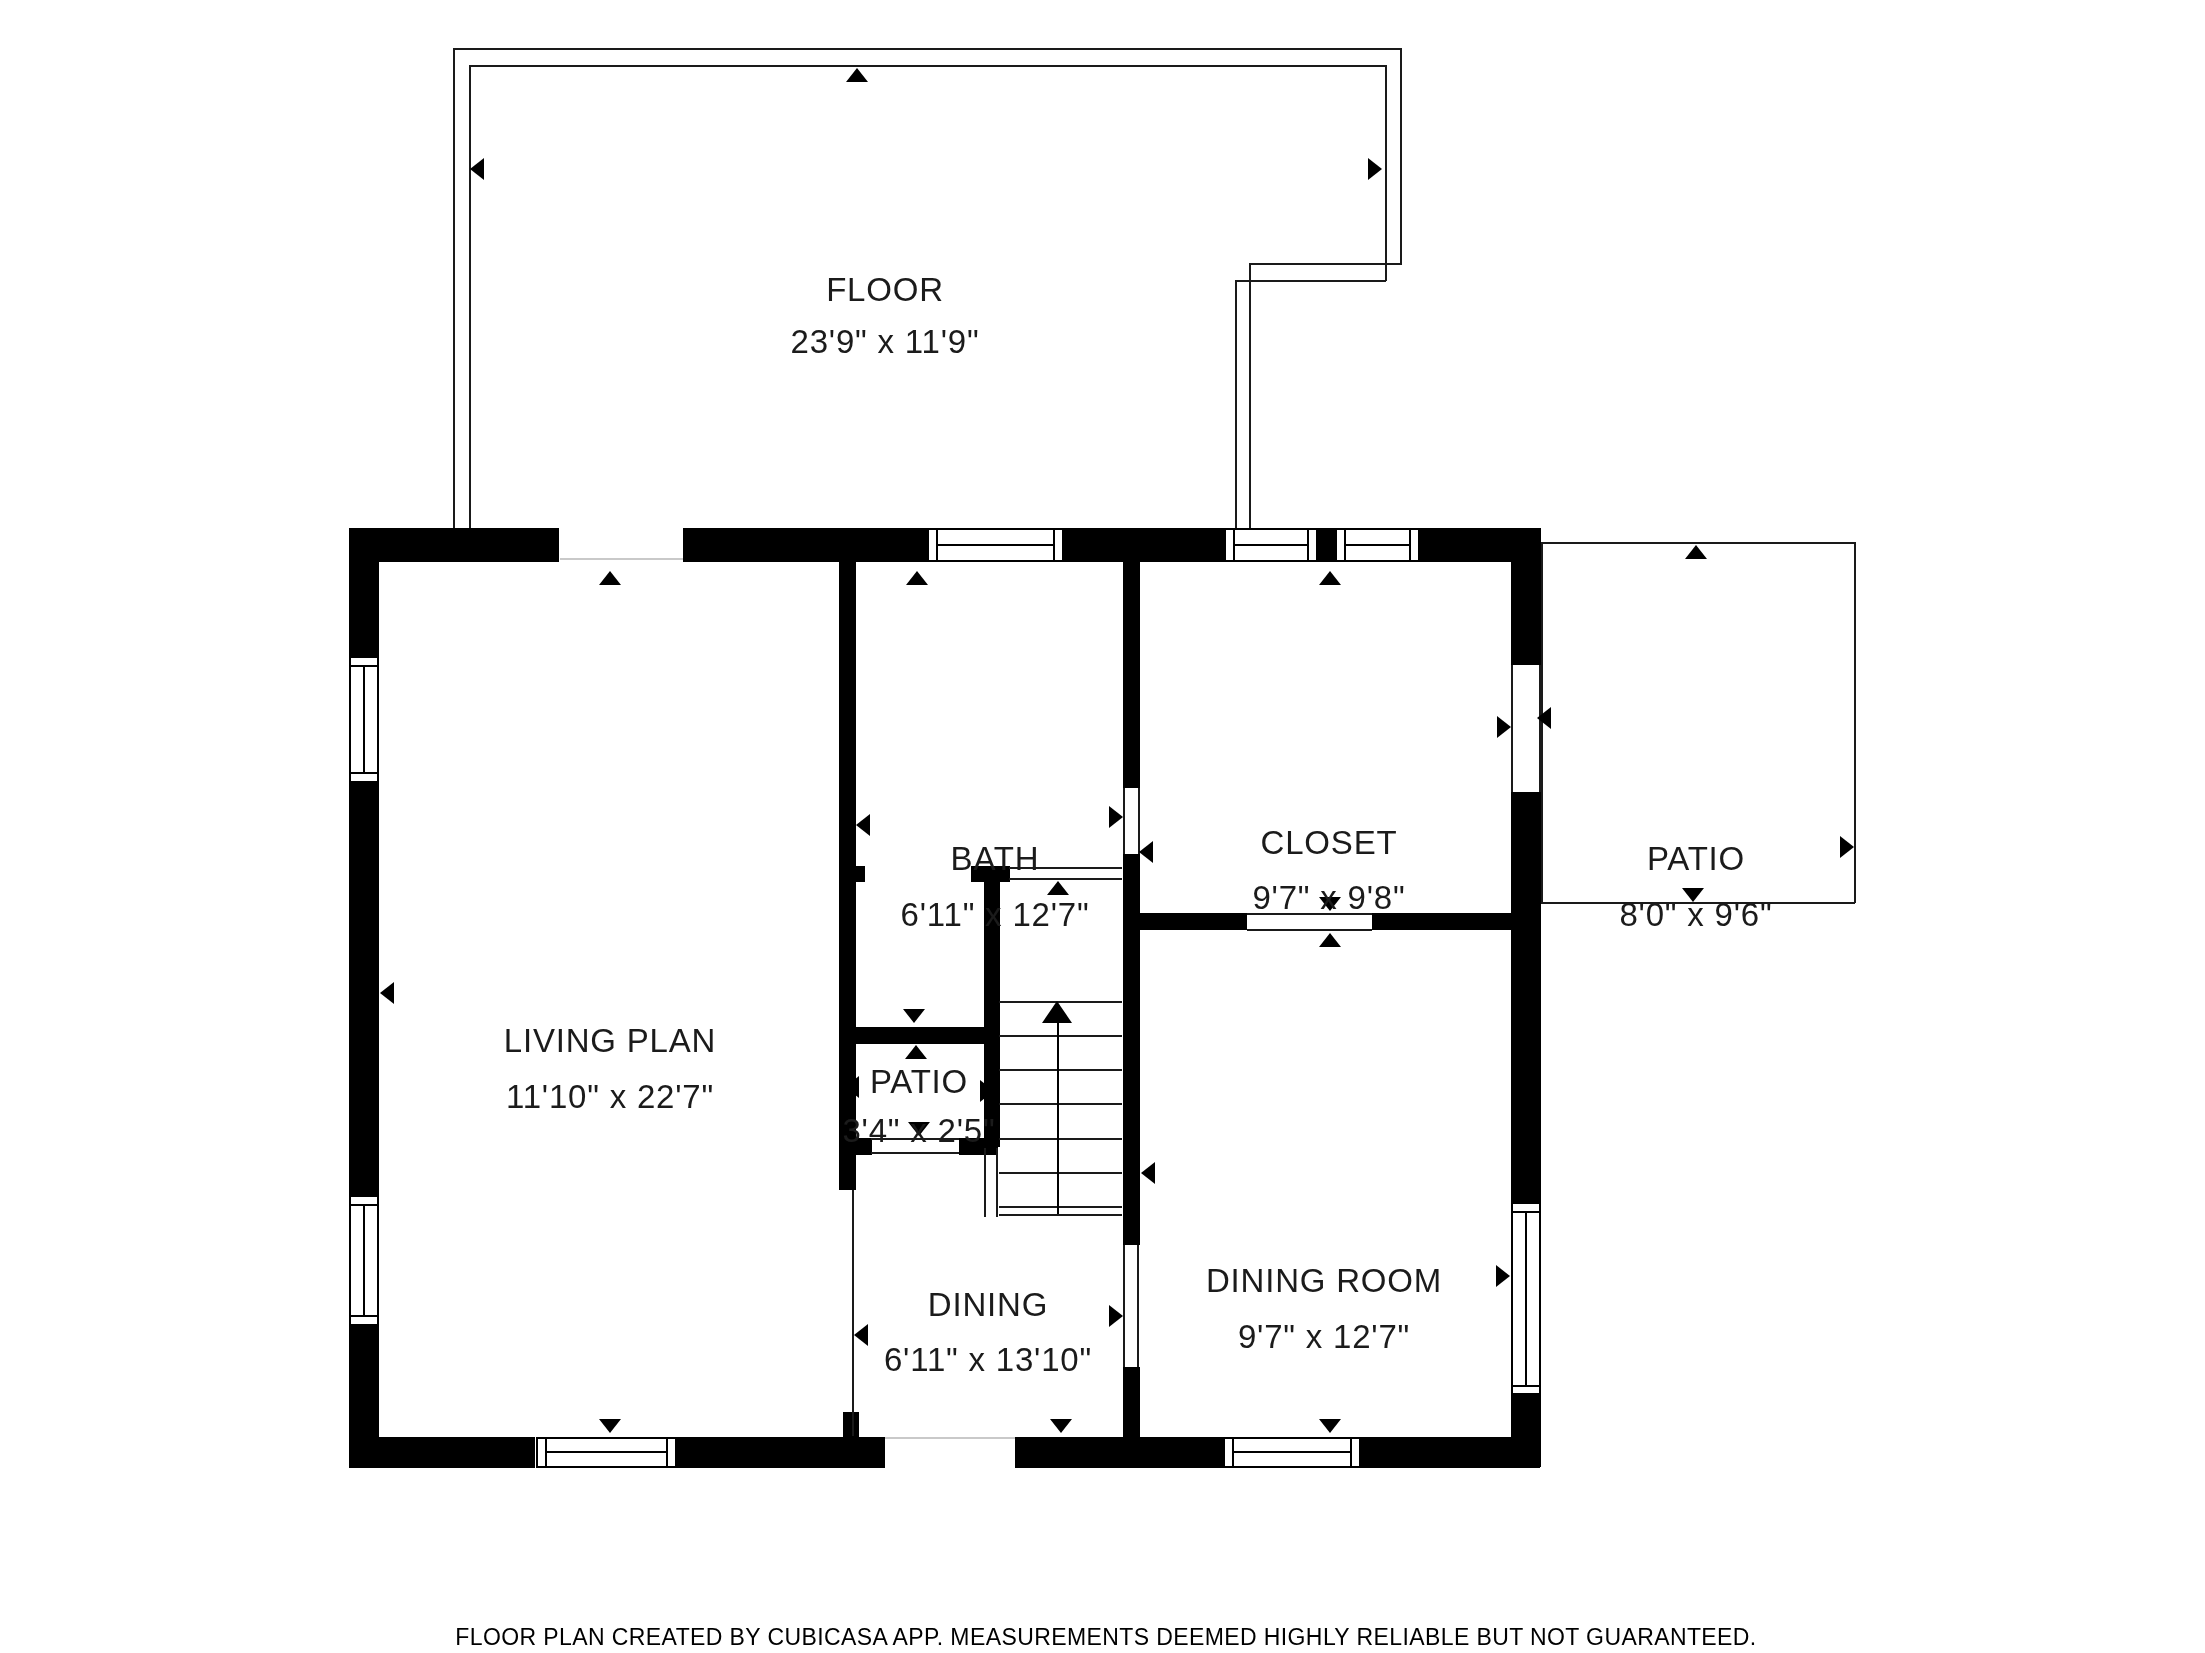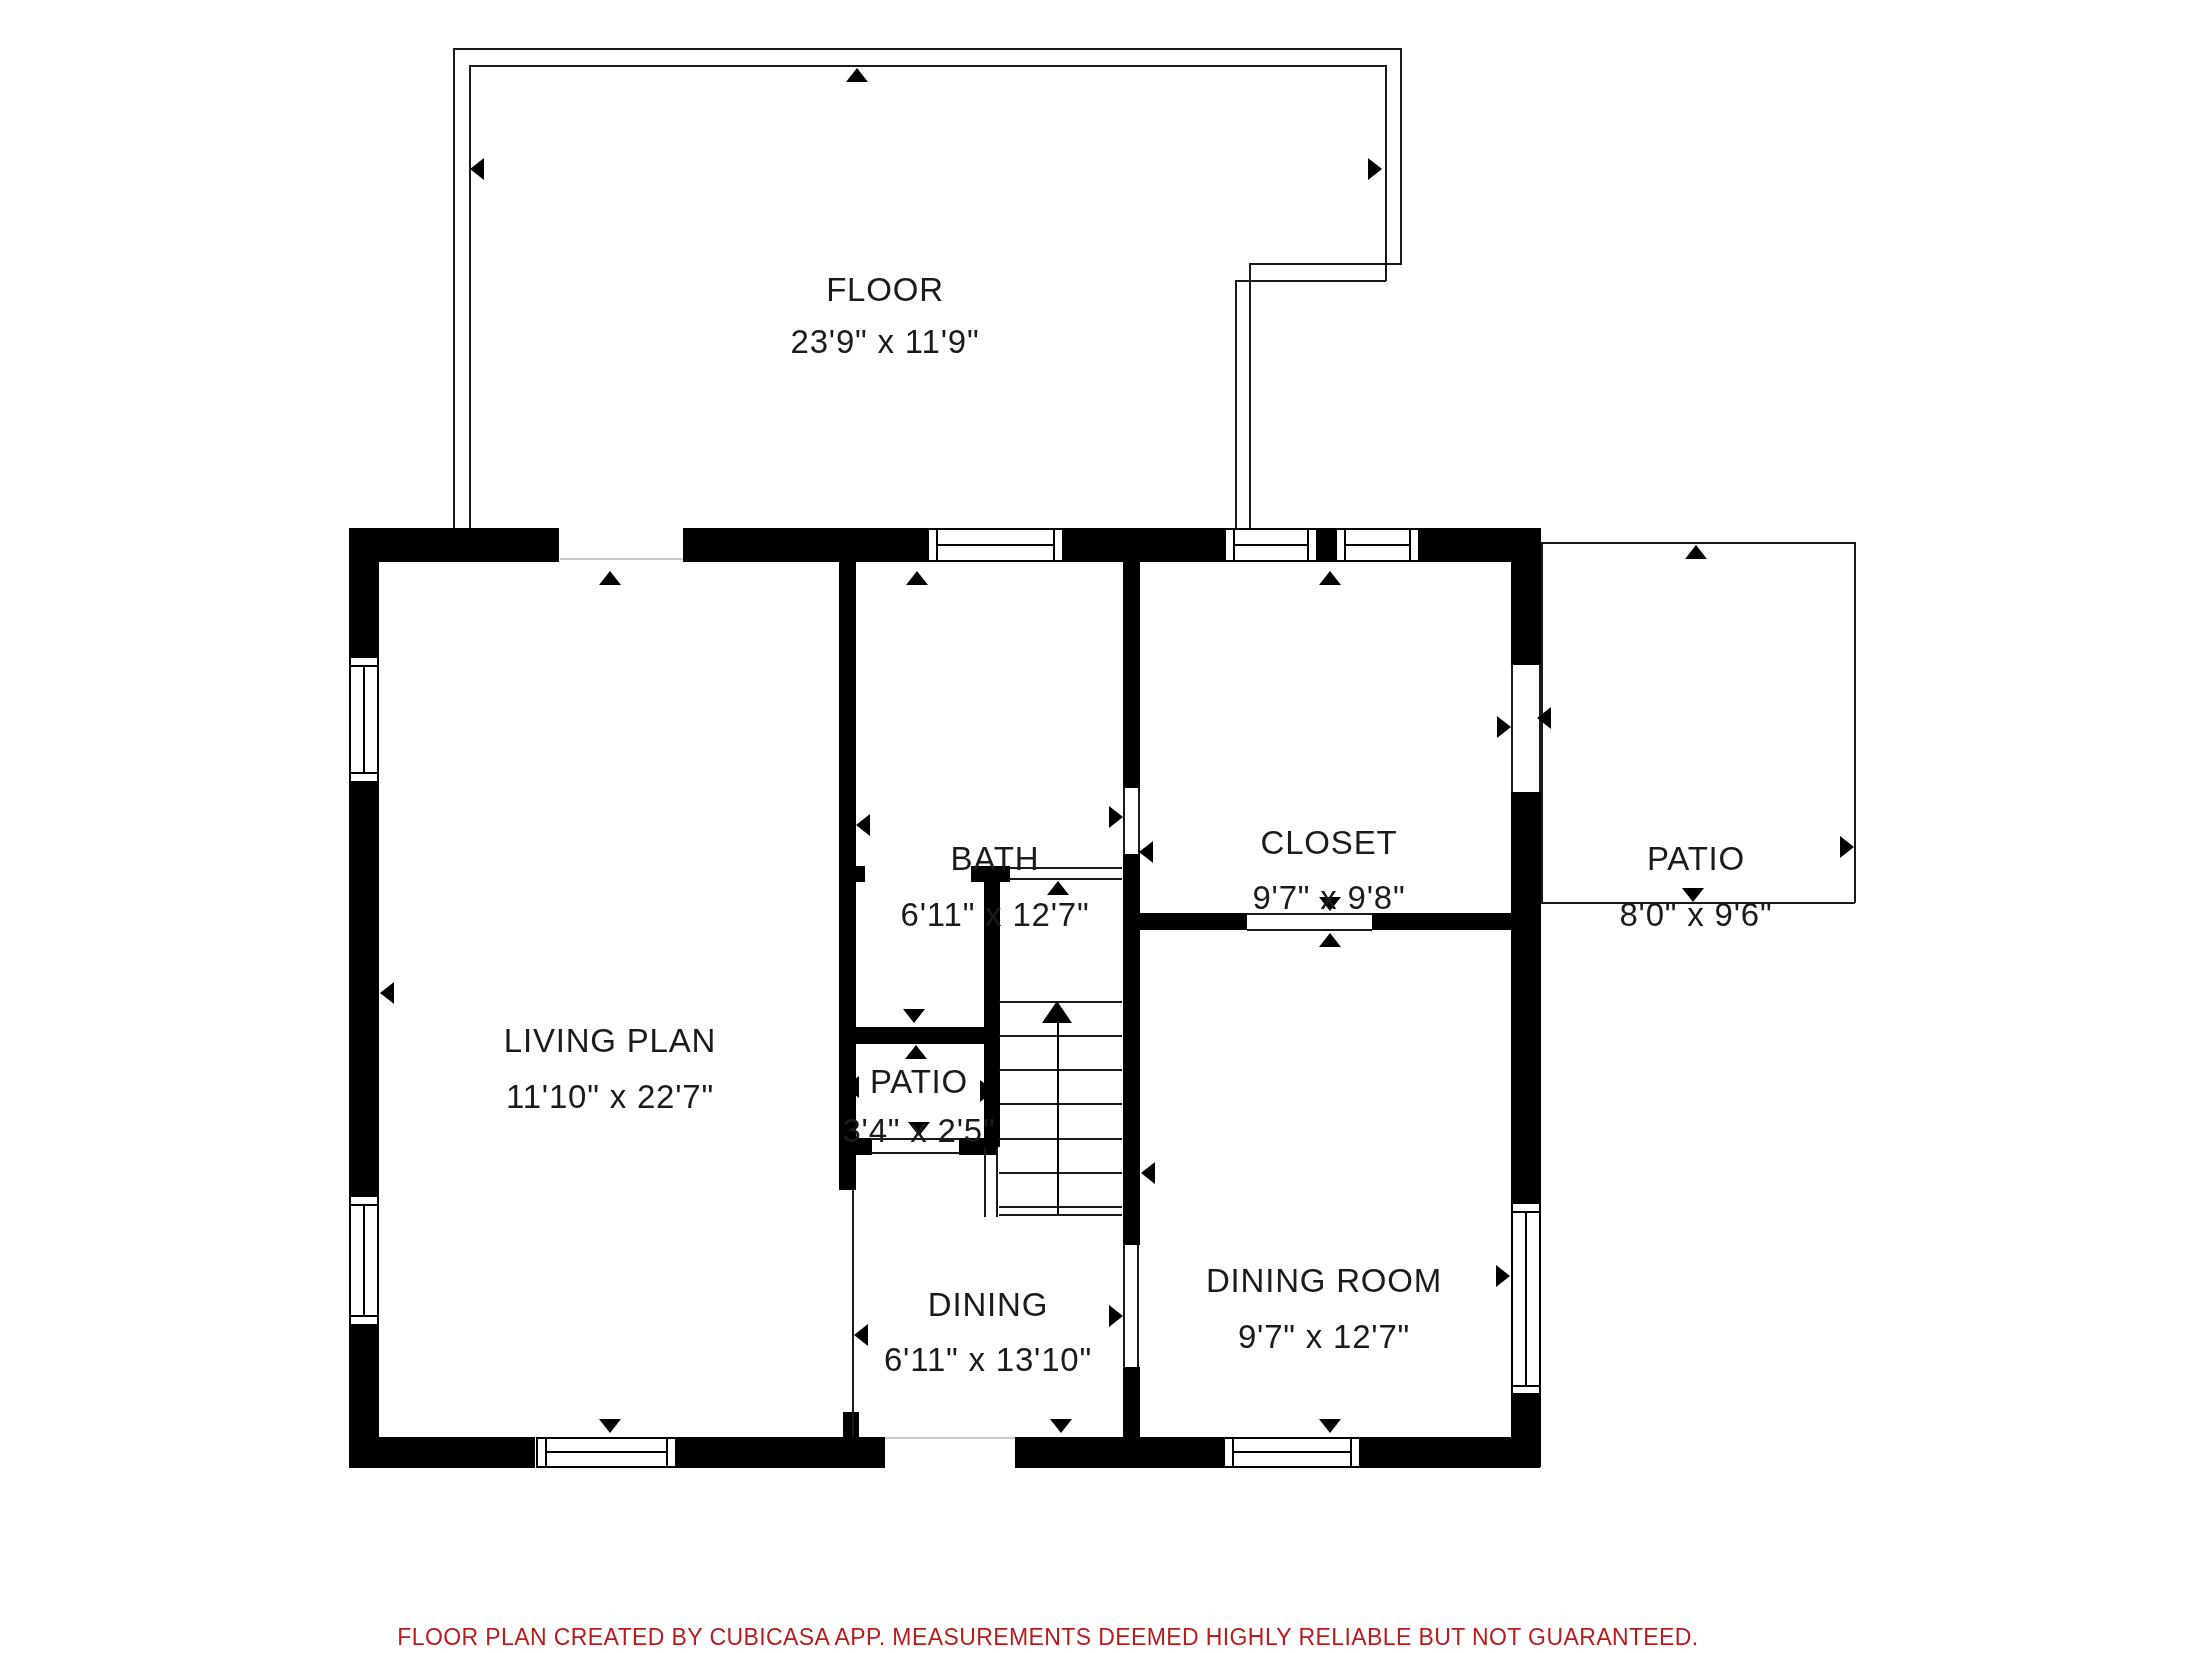--- a/index.html
+++ b/index.html
@@ -170,15 +170,15 @@
       <div class="room-dims" style="left: 1696px; top: 915px;">8'0" x 9'6"</div>
       <div class="room-name" style="left: 610px; top: 1041px;">LIVING PLAN</div>
       <div class="room-dims" style="left: 610px; top: 1097px;">11'10" x 22'7"</div>
       <div class="room-name" style="left: 919px; top: 1082px;">PATIO</div>
       <div class="room-dims" style="left: 919px; top: 1131px;">3'4" x 2'5"</div>
       <div class="room-name" style="left: 1324px; top: 1281px; text-align: center;">DINING ROOM</div>
       <div class="room-dims" style="left: 1324px; top: 1337px;">9'7" x 12'7"</div>
       <div class="room-name" style="left: 988px; top: 1305px;">DINING</div>
       <div class="room-dims" style="left: 988px; top: 1360px;">6'11" x 13'10"</div>
     </div>
-  <div id="footer" style="left: 1048px; top: 1637px; color: #b91c1c;">FLOOR PLAN CREATED BY CUBICASA APP. MEASUREMENTS DEEMED HIGHLY RELIABLE BUT NOT GUARANTEED.</div>
+  <div id="footer" style="left: 1106px; top: 1637px; color: #000000;">FLOOR PLAN CREATED BY CUBICASA APP. MEASUREMENTS DEEMED HIGHLY RELIABLE BUT NOT GUARANTEED.</div>
 </div>
 
 
 </body></html>

